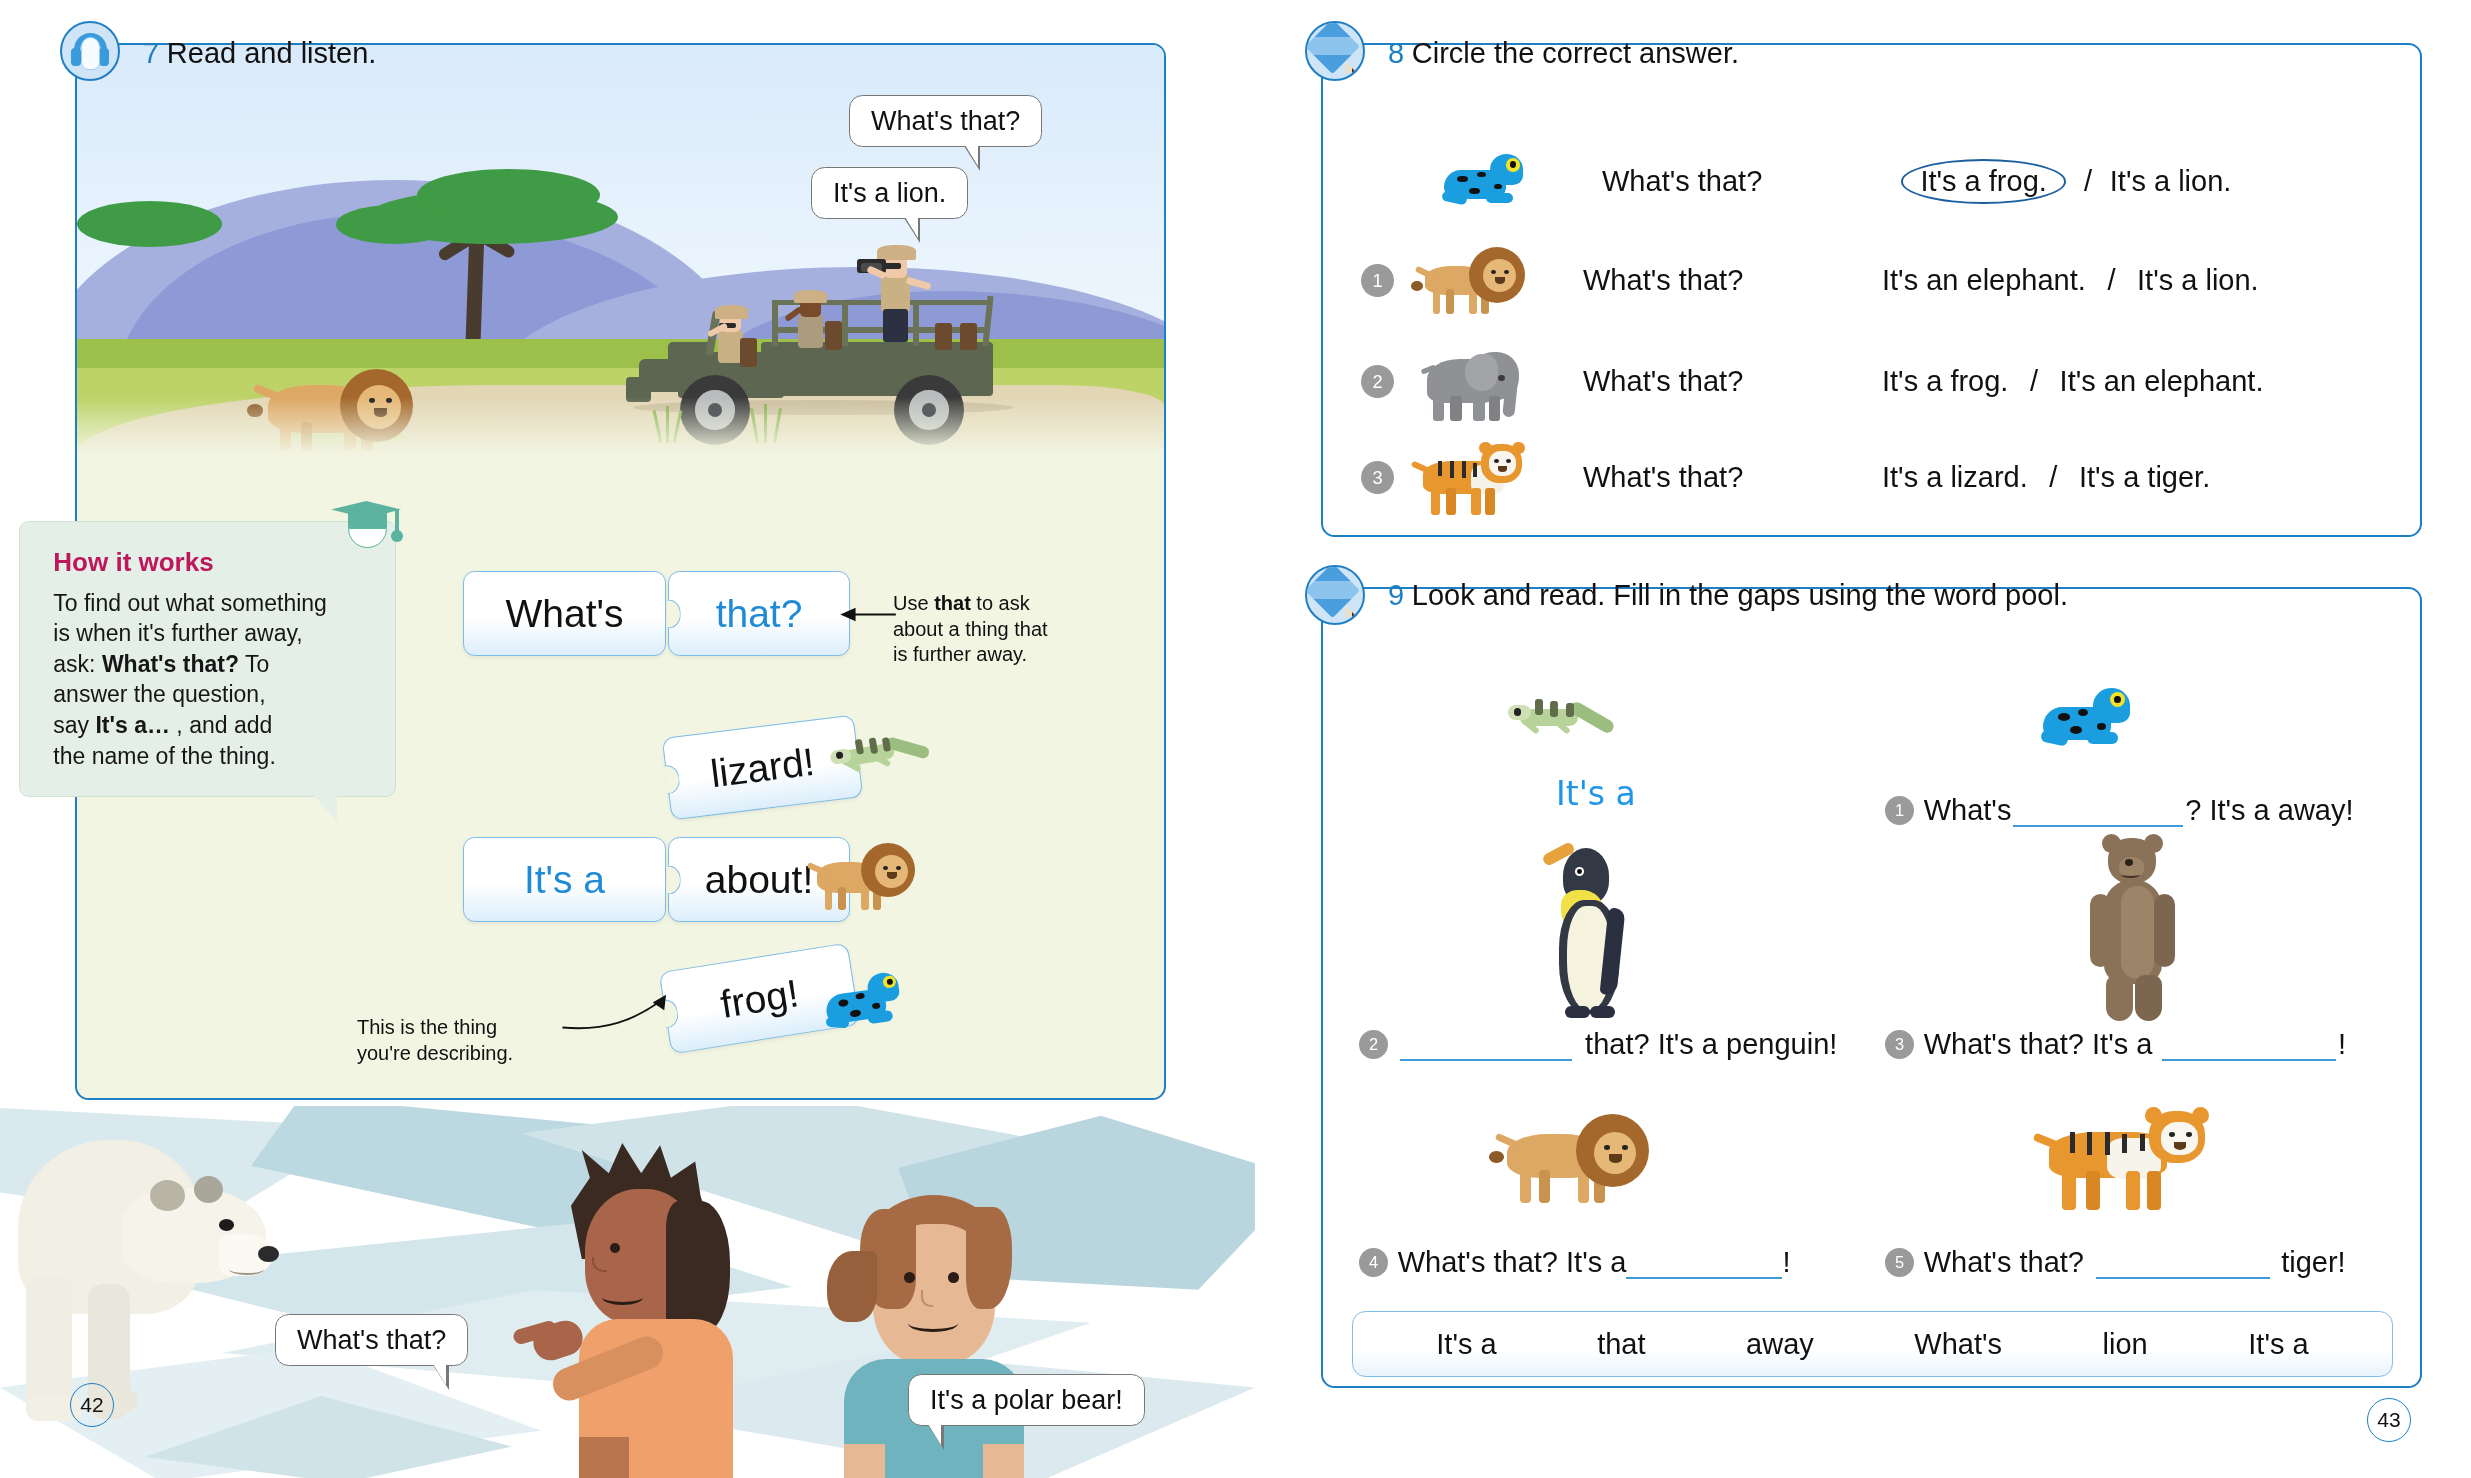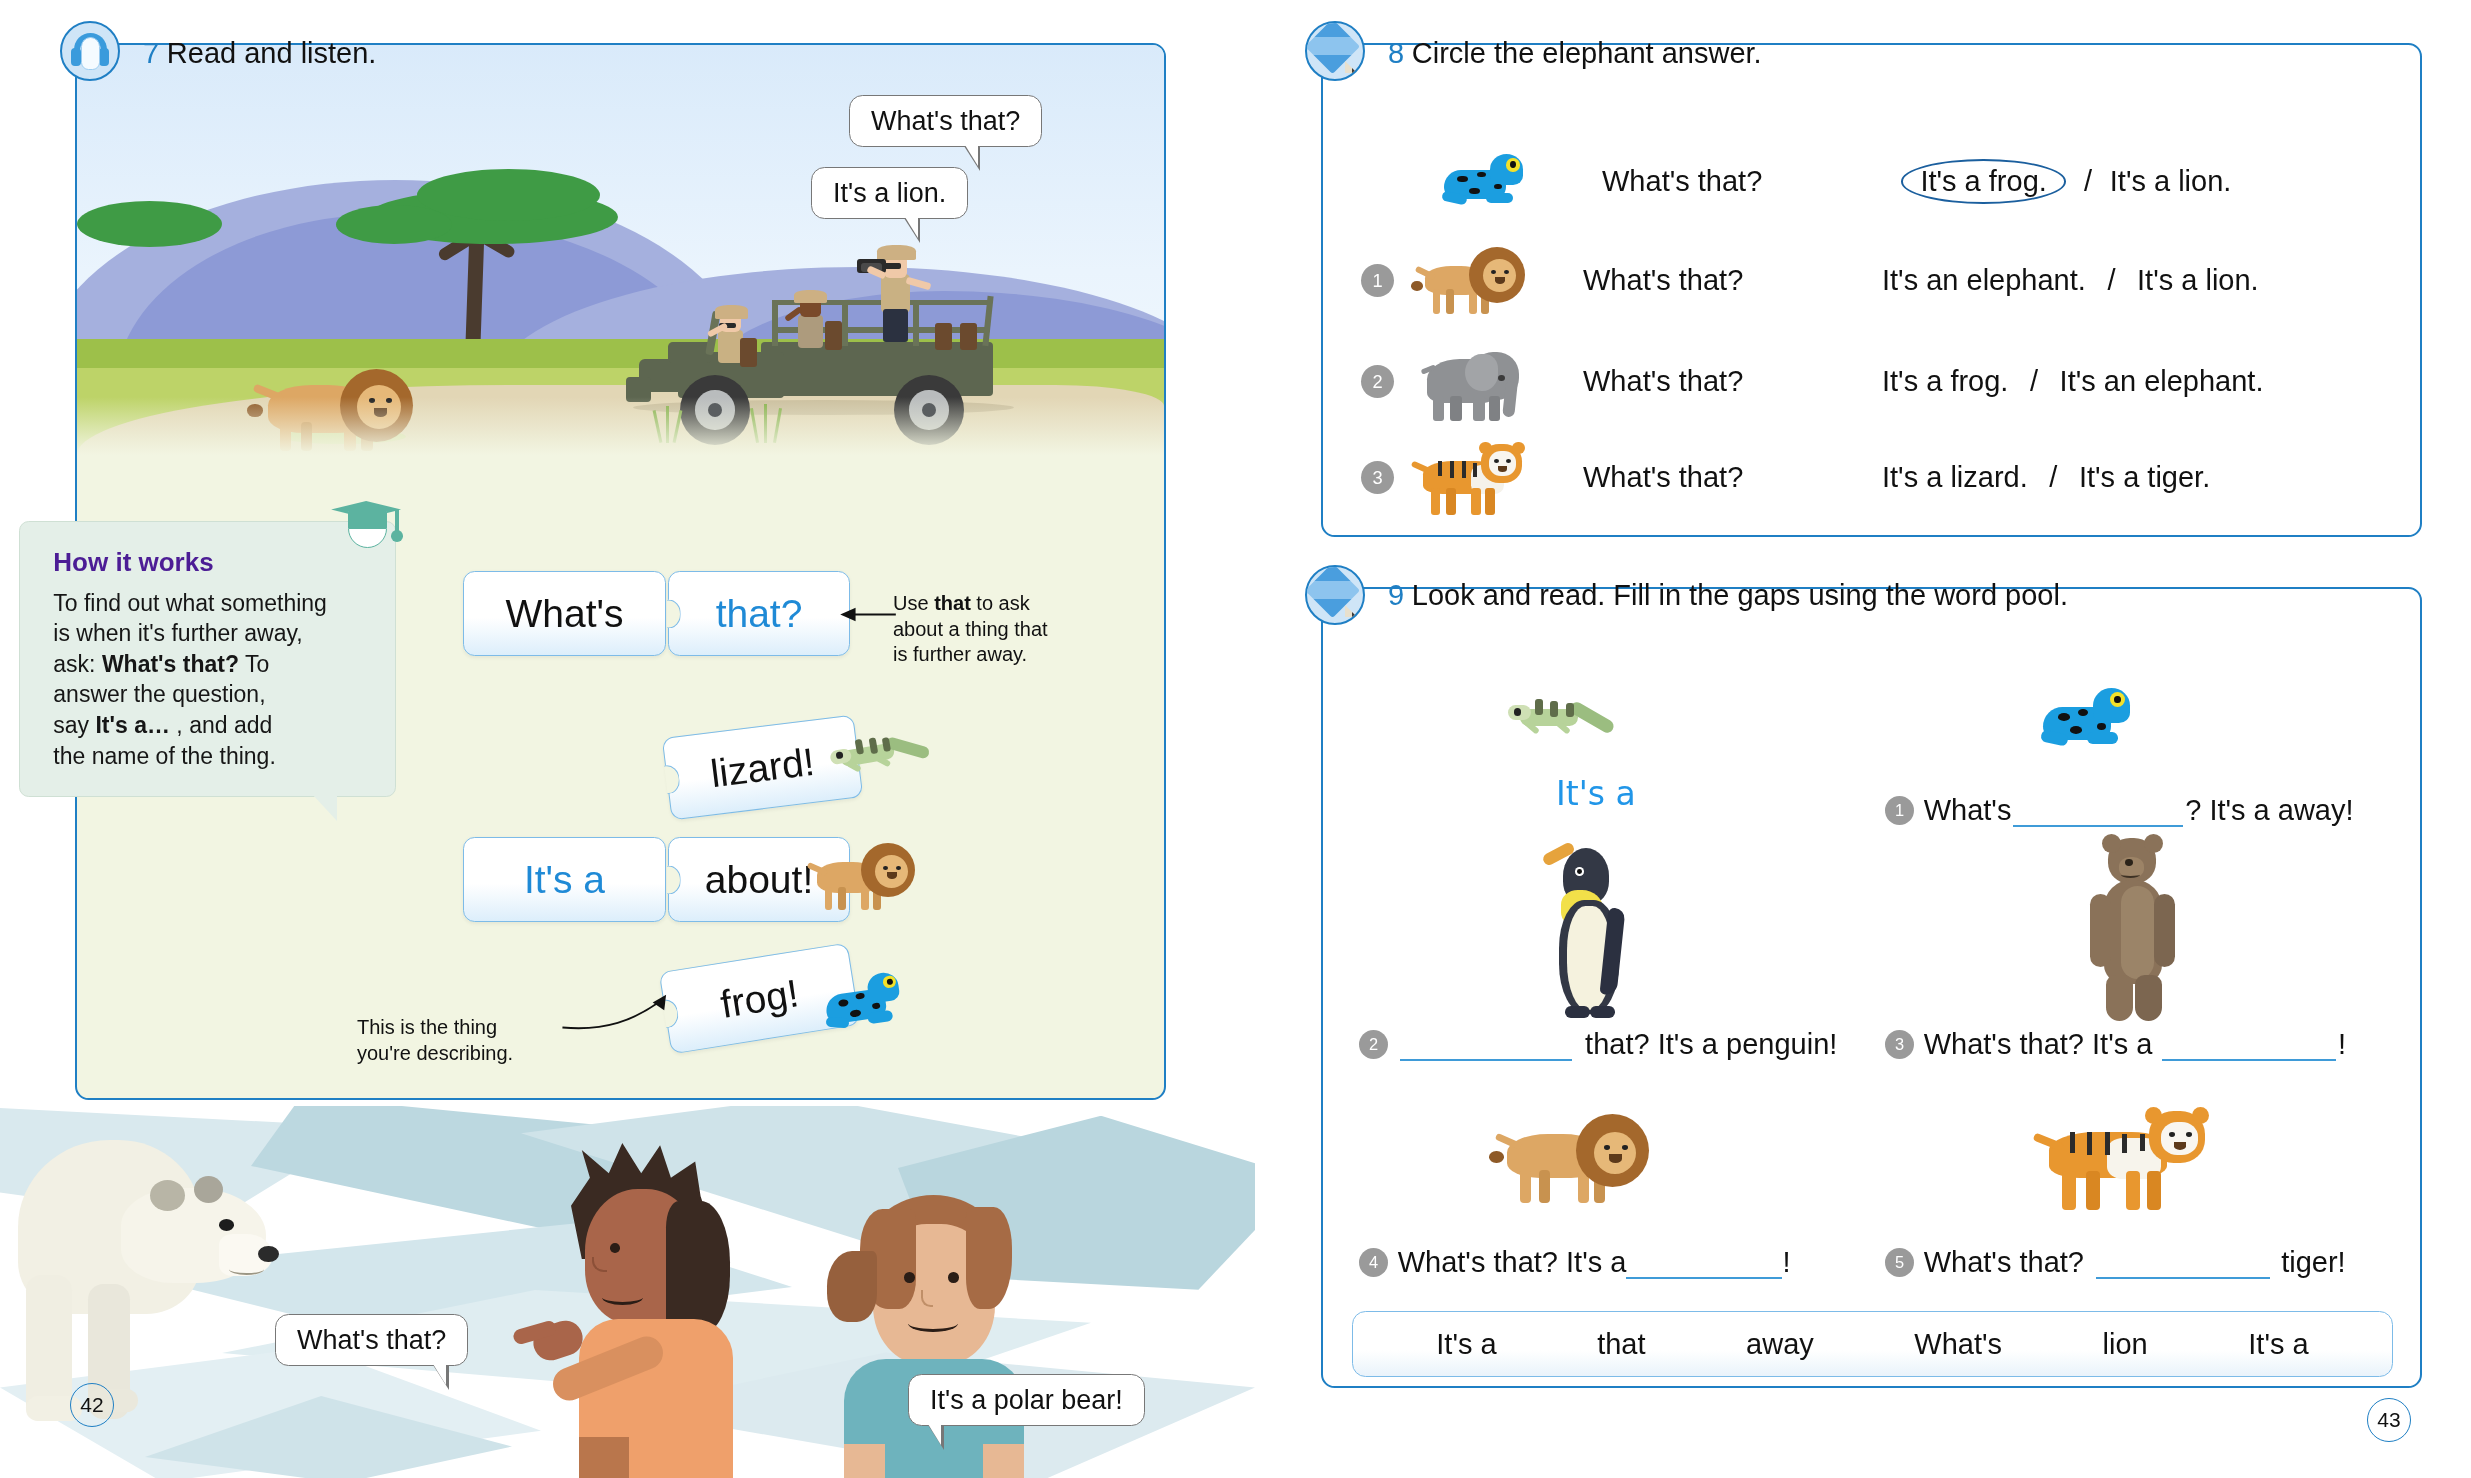--- a/index.html
+++ b/index.html
@@ -81,21 +81,21 @@
   .lion-body { position:absolute; background:#dda764; border-radius:42% 42% 34% 34%; }
   .lion-mane { position:absolute; background:#a4682c; border-radius:50%; }
   .lion-face { position:absolute; background:#e6b878; border-radius:50%; }
 
   
   .hiw {
     position:absolute; background:#e4efe8; border-radius:9.7px;
     border:1px solid #cfe0d4;
     padding:25px 29px 25px 33px;
   }
-  .hiw h3 { font-size:26px; font-weight:700; color:#4c1d95; margin-bottom:9.7px; }
+  .hiw h3 { font-size:26px; font-weight:700; color:#be185d; margin-bottom:9.7px; }
   .hiw p { font-size:23px; line-height:1.33; color:#161616; }
   .hiw b { font-weight:700; }
   .hiw .tail {
     position:absolute; right:58px; bottom:-25px; width:0;height:0;
     border-left:25px solid transparent; border-right:0 solid transparent;
     border-top:27px solid #e4efe8;
   }
   .cap { position:absolute; right:-5.8px; top:-25px; width:70px; height:62px; }
   .cap .mortar { position:absolute; left:0; top:3.9px; width:70px; height:19.3px;
      background:#5cb3a0; clip-path:polygon(50% 0,100% 45%,50% 90%,0 45%); }
@@ -529,21 +529,21 @@
   <div class="ex-frame" style="left:1321px; top:43px; width:1101px; height:494px; background:#fff;"></div>
 
   <div class="ex-badge" style="left:1305px; top:21px;">
     <span class="pencil">
       <span class="shaft"></span>
         <span class="tip"></span>
         <span class="lead"></span>
     </span>
   </div>
   <div class="ex-title" style="left:1388px; top:37px;">
-    <span class="num">8</span><span>Circle the elephant answer.</span>
+    <span class="num">8</span><span>Circle the correct answer.</span>
   </div>
 
   <div class="row8" style="left:1361px; top:143px; width:1043px; height:77px;">
     <div style="width:44px;"></div>
     <div class="sprite" style="position:relative; width:106px; height:62px; margin-left:35px; flex:none;">
       <div style="position:absolute;left:3.9px;top:19.3px;width:62px;height:29px;background:#1b9ee0;border-radius:25px 9.7px 17.4px 17.4px;"></div>
       <div style="position:absolute;left:50px;top:3.9px;width:33px;height:31px;background:#1b9ee0;border-radius:50% 50% 30% 30%;"></div>
       <div style="position:absolute;left:66px;top:7.7px;width:13.5px;height:13.5px;background:#f3e12a;border-radius:50%;"></div>
       <div style="position:absolute;left:70px;top:10.6px;width:5.8px;height:6.8px;background:#111;border-radius:50%;"></div>
       <div style="position:absolute;left:1.9px;top:42px;width:25px;height:9.7px;background:#1b9ee0;border-radius:5.8px;transform:rotate(12deg);"></div>

